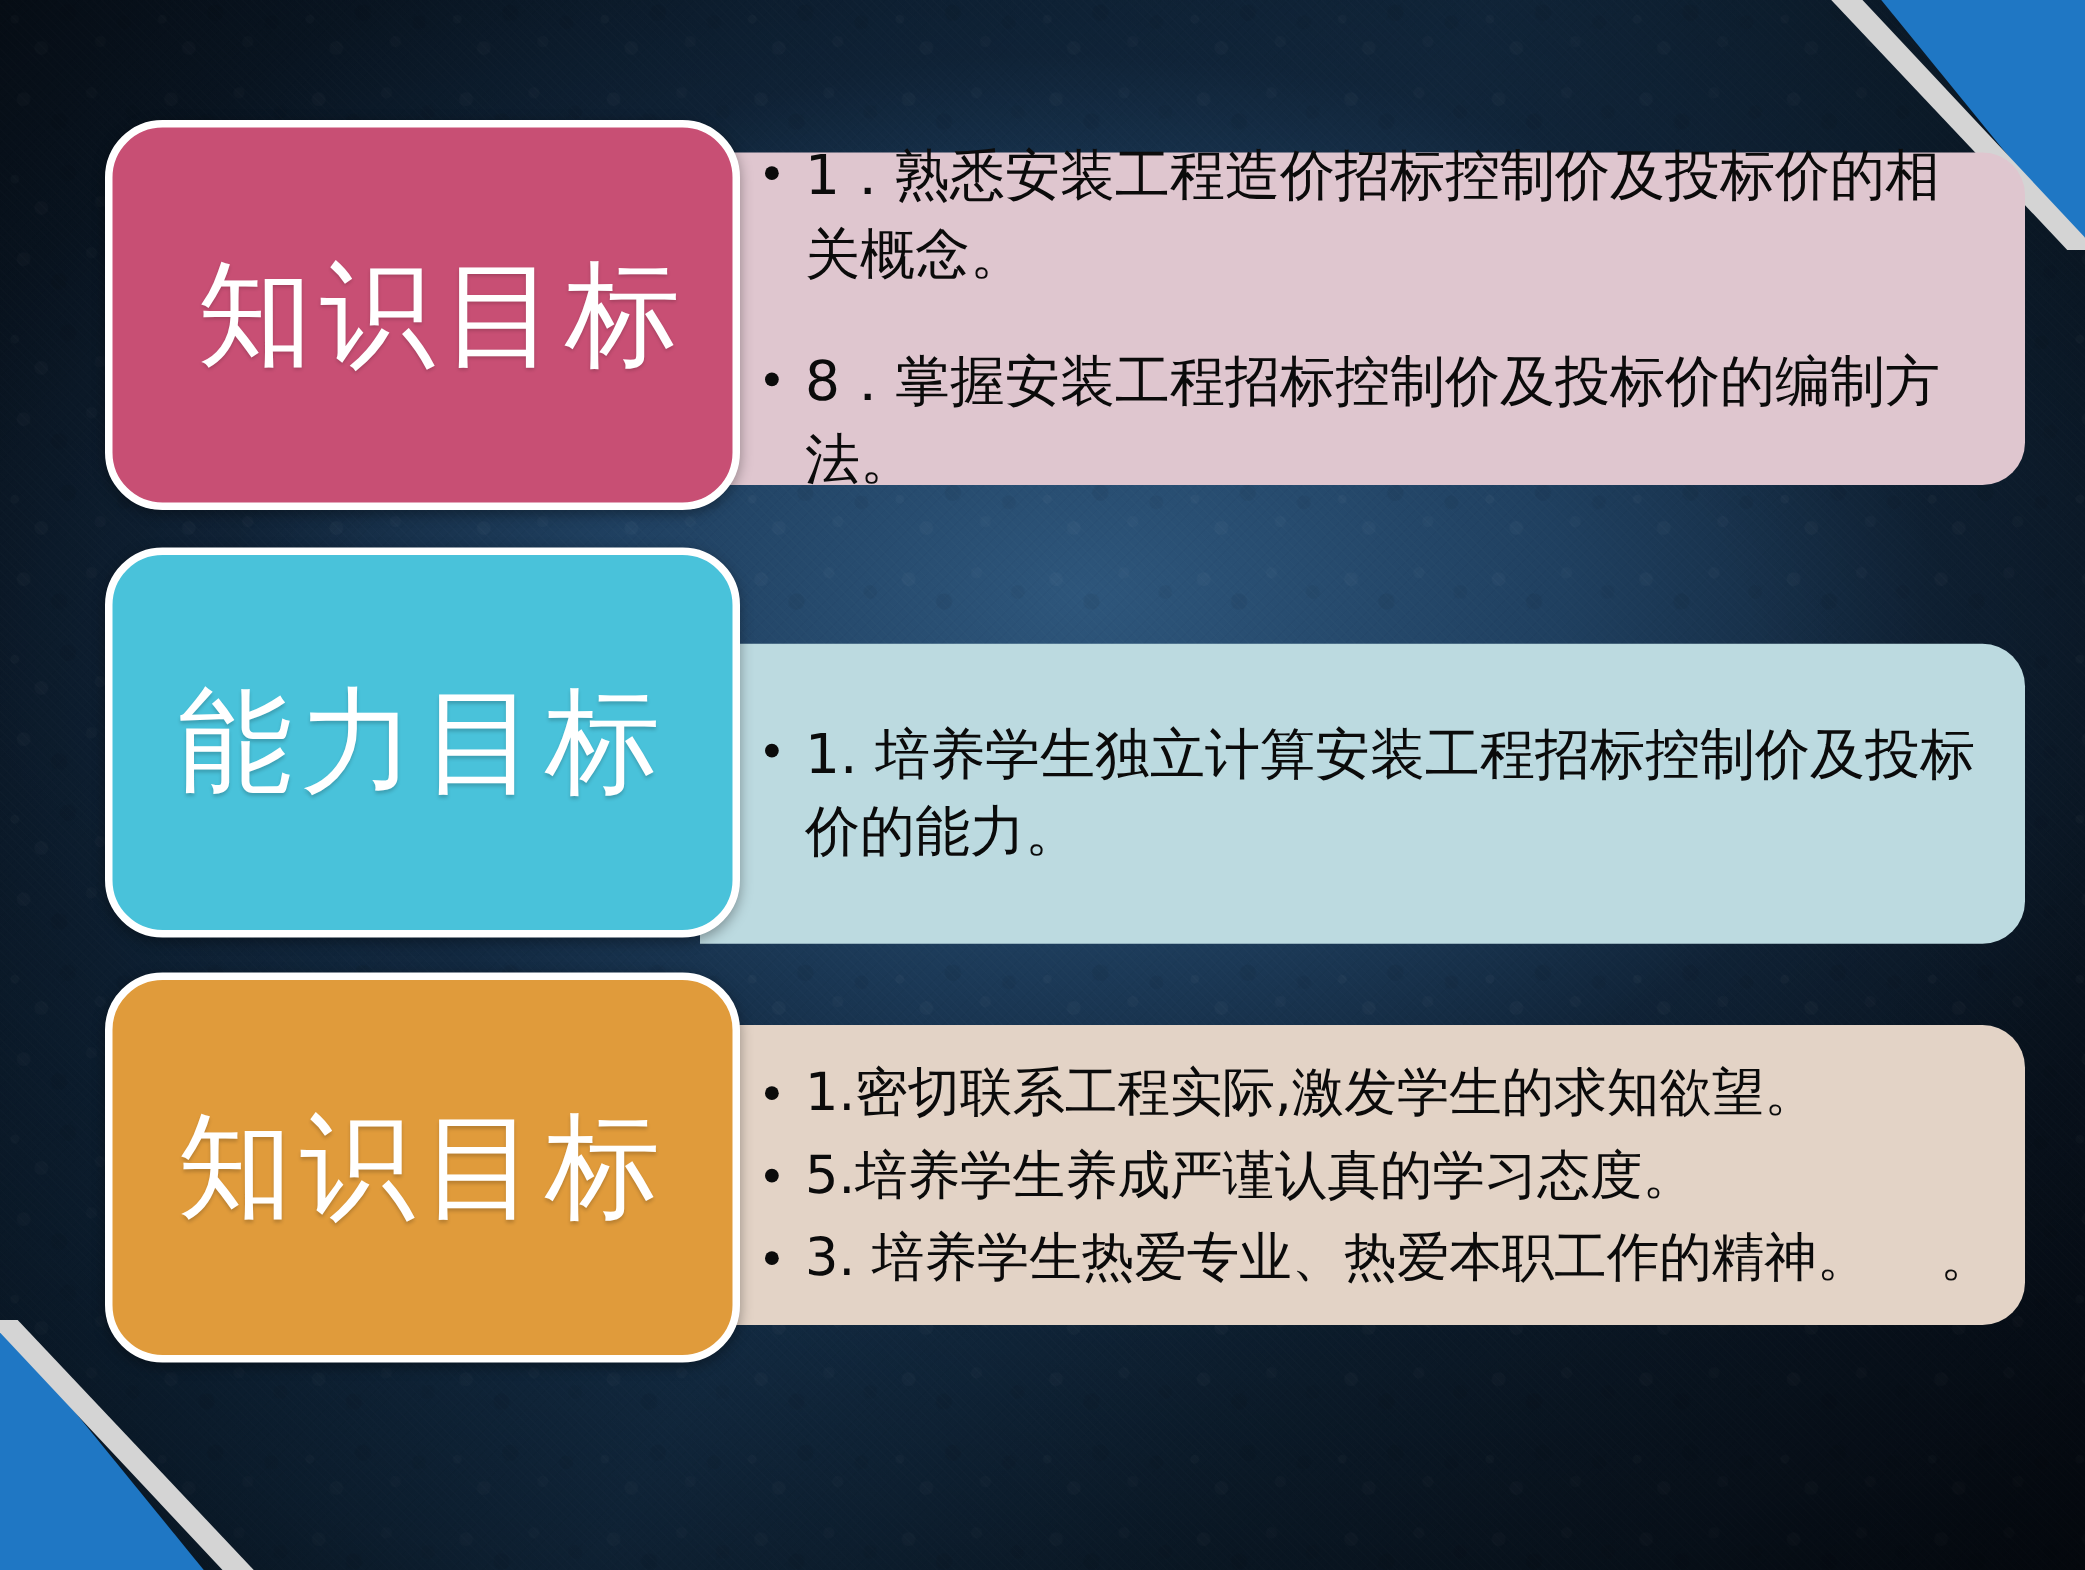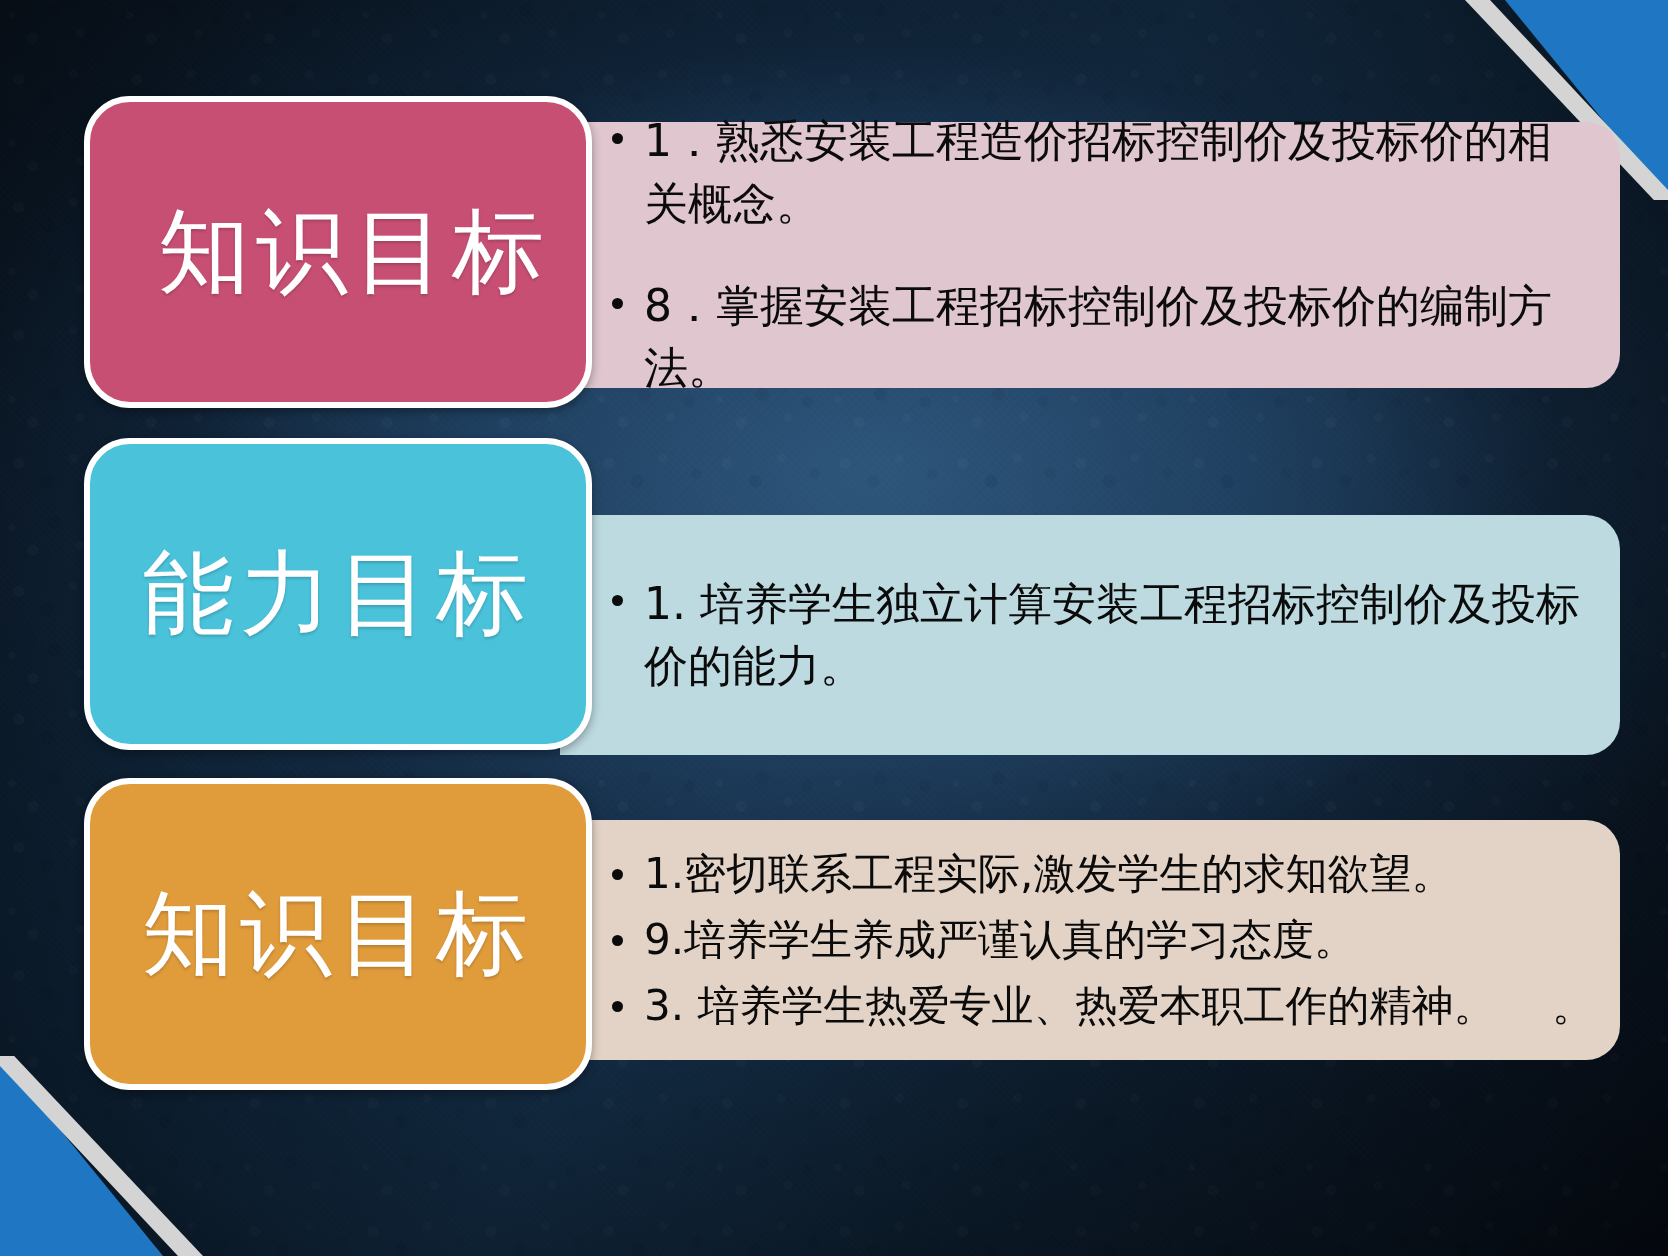--- a/index.html
+++ b/index.html
@@ -211,21 +211,21 @@
       <div class="bullet-line">
         <span class="bullet-dot">
             <i></i>
           </span>
         <span class="bullet-text">1.密切联系工程实际,激发学生的求知欲望。</span>
       </div>
       <div class="bullet-line">
         <span class="bullet-dot">
             <i></i>
           </span>
-        <span class="bullet-text">9.培养学生养成严谨认真的学习态度。</span>
+        <span class="bullet-text">5.培养学生养成严谨认真的学习态度。</span>
       </div>
       <div class="bullet-line">
         <span class="bullet-dot">
             <i></i>
           </span>
         <span class="bullet-text">3. 培养学生热爱专业、热爱本职工作的精神。</span>
         <span class="trailing-mark">。</span>
       </div>
     </div>
   </div>

